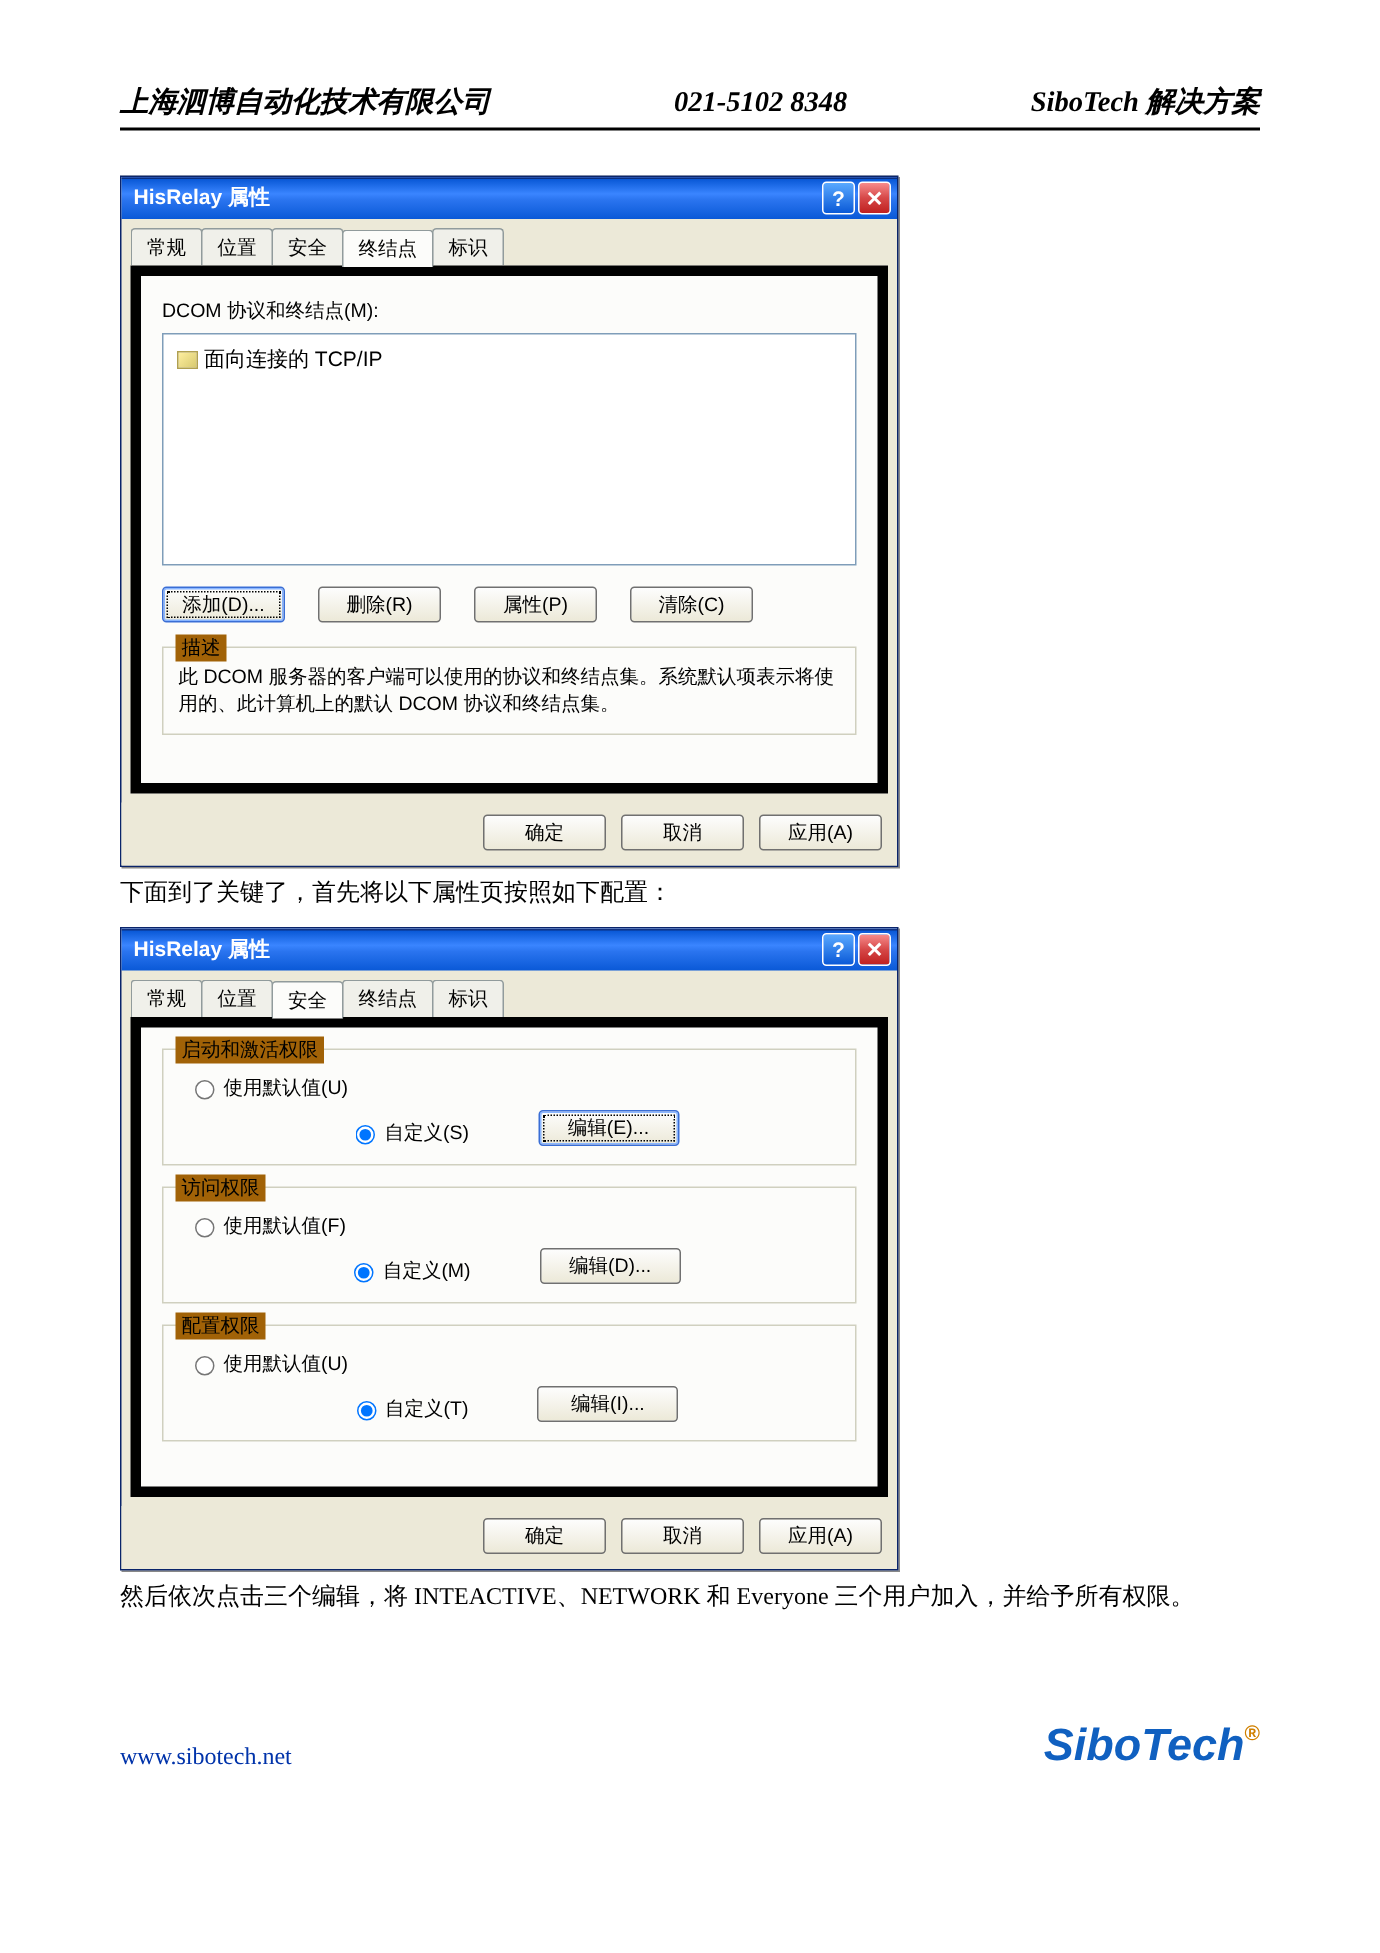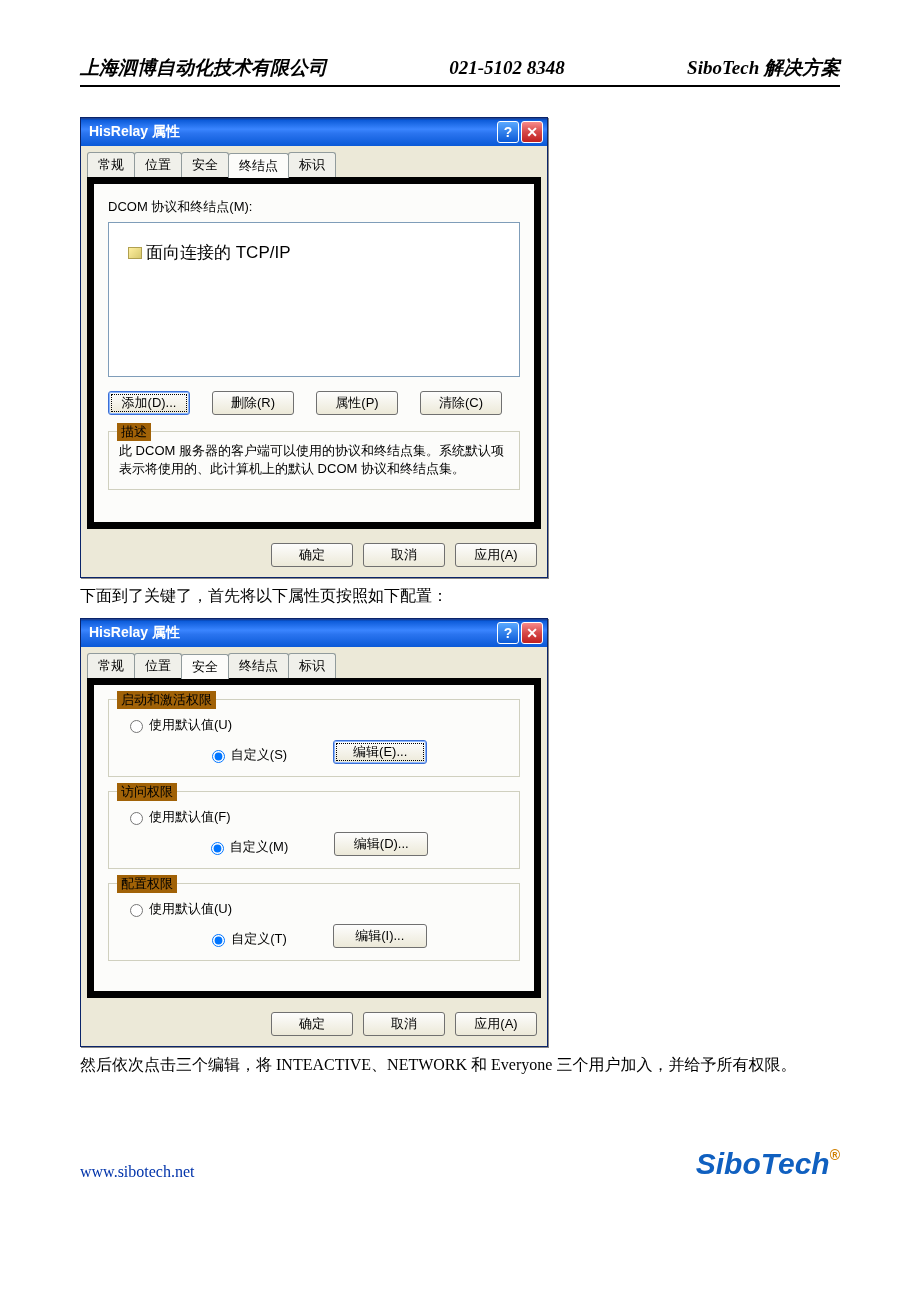--- a/index.html
+++ b/index.html
@@ -26,21 +26,21 @@
     font-weight: bold;
     font-size: 19px;
     font-family: "Times New Roman", "SimSun", serif;
   }
   .header .company { font-family: "KaiTi","STKaiti","SimSun",serif; font-style: italic; }
   .header .phone { font-family: "Times New Roman", serif; }
   .header .solution { font-family: "Times New Roman","SimSun",serif; }
 
   
   .dialog {
-    width: 468px;
+    width: 519px;
     background: #ece9d8;
     border: 1px solid #0a246a;
     box-shadow: 1px 1px 0 #888;
     margin-bottom: 6px;
     font-family: Tahoma, "SimSun", sans-serif;
     font-size: 13px;
   }
   .titlebar {
     height: 28px;
     background: linear-gradient(to bottom, #3a6ed5 0%, #0a246a 3%, #0a59d7 6%, #3a85ff 40%, #2a74ef 55%, #0a59d7 100%);
@@ -92,22 +92,22 @@
     background: #fcfcfa;
     padding: 14px 14px 18px 14px;
     position: relative;
     min-height: 320px;
   }
   .label { margin-bottom: 6px; }
   .listbox {
     border: 1px solid #7f9db9;
     background: #fff;
     height: 155px;
-    padding: 17px;
-    font-size: 17px;
+    padding: 7px;
+    font-size: 14px;
     font-family: "SimSun","宋体",sans-serif;
     margin-bottom: 14px;
   }
   .listitem {
     padding: 1px 2px;
     display:flex; align-items:center; gap:4px;
   }
   .listitem .proticon {
     width:14px; height:12px; display:inline-block;
     background: linear-gradient(135deg,#ffef9f,#d7c96f);

